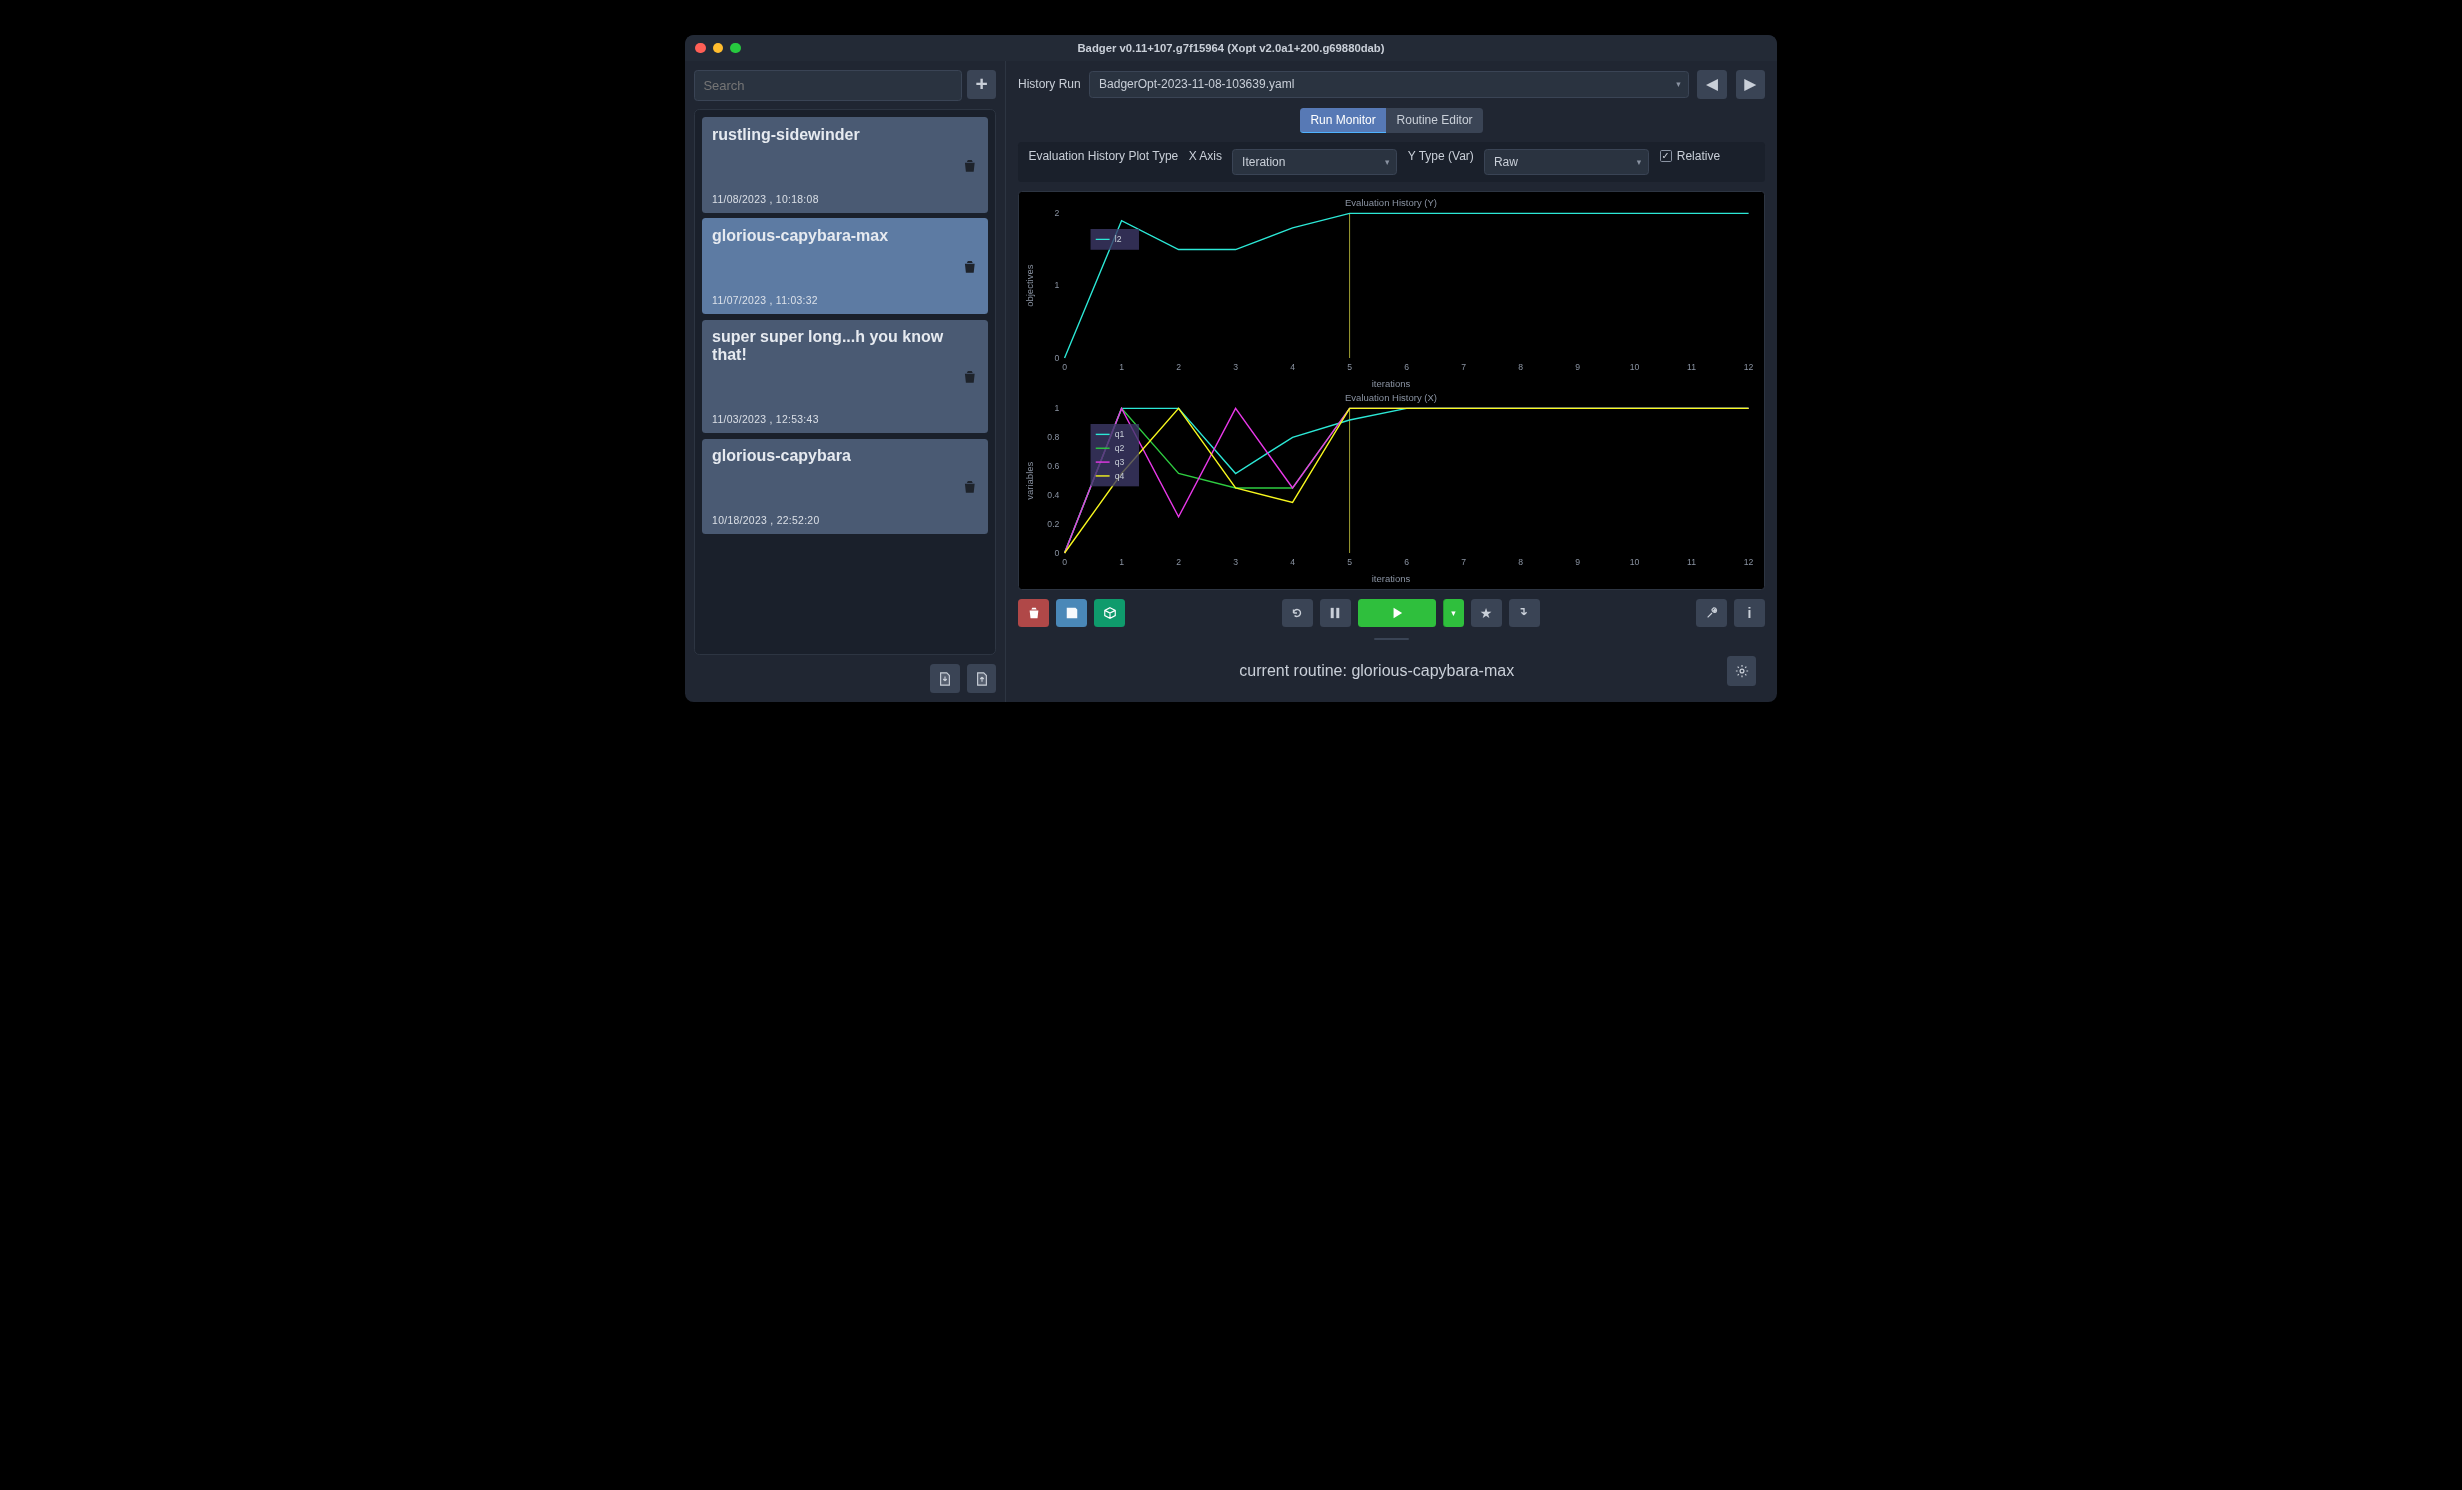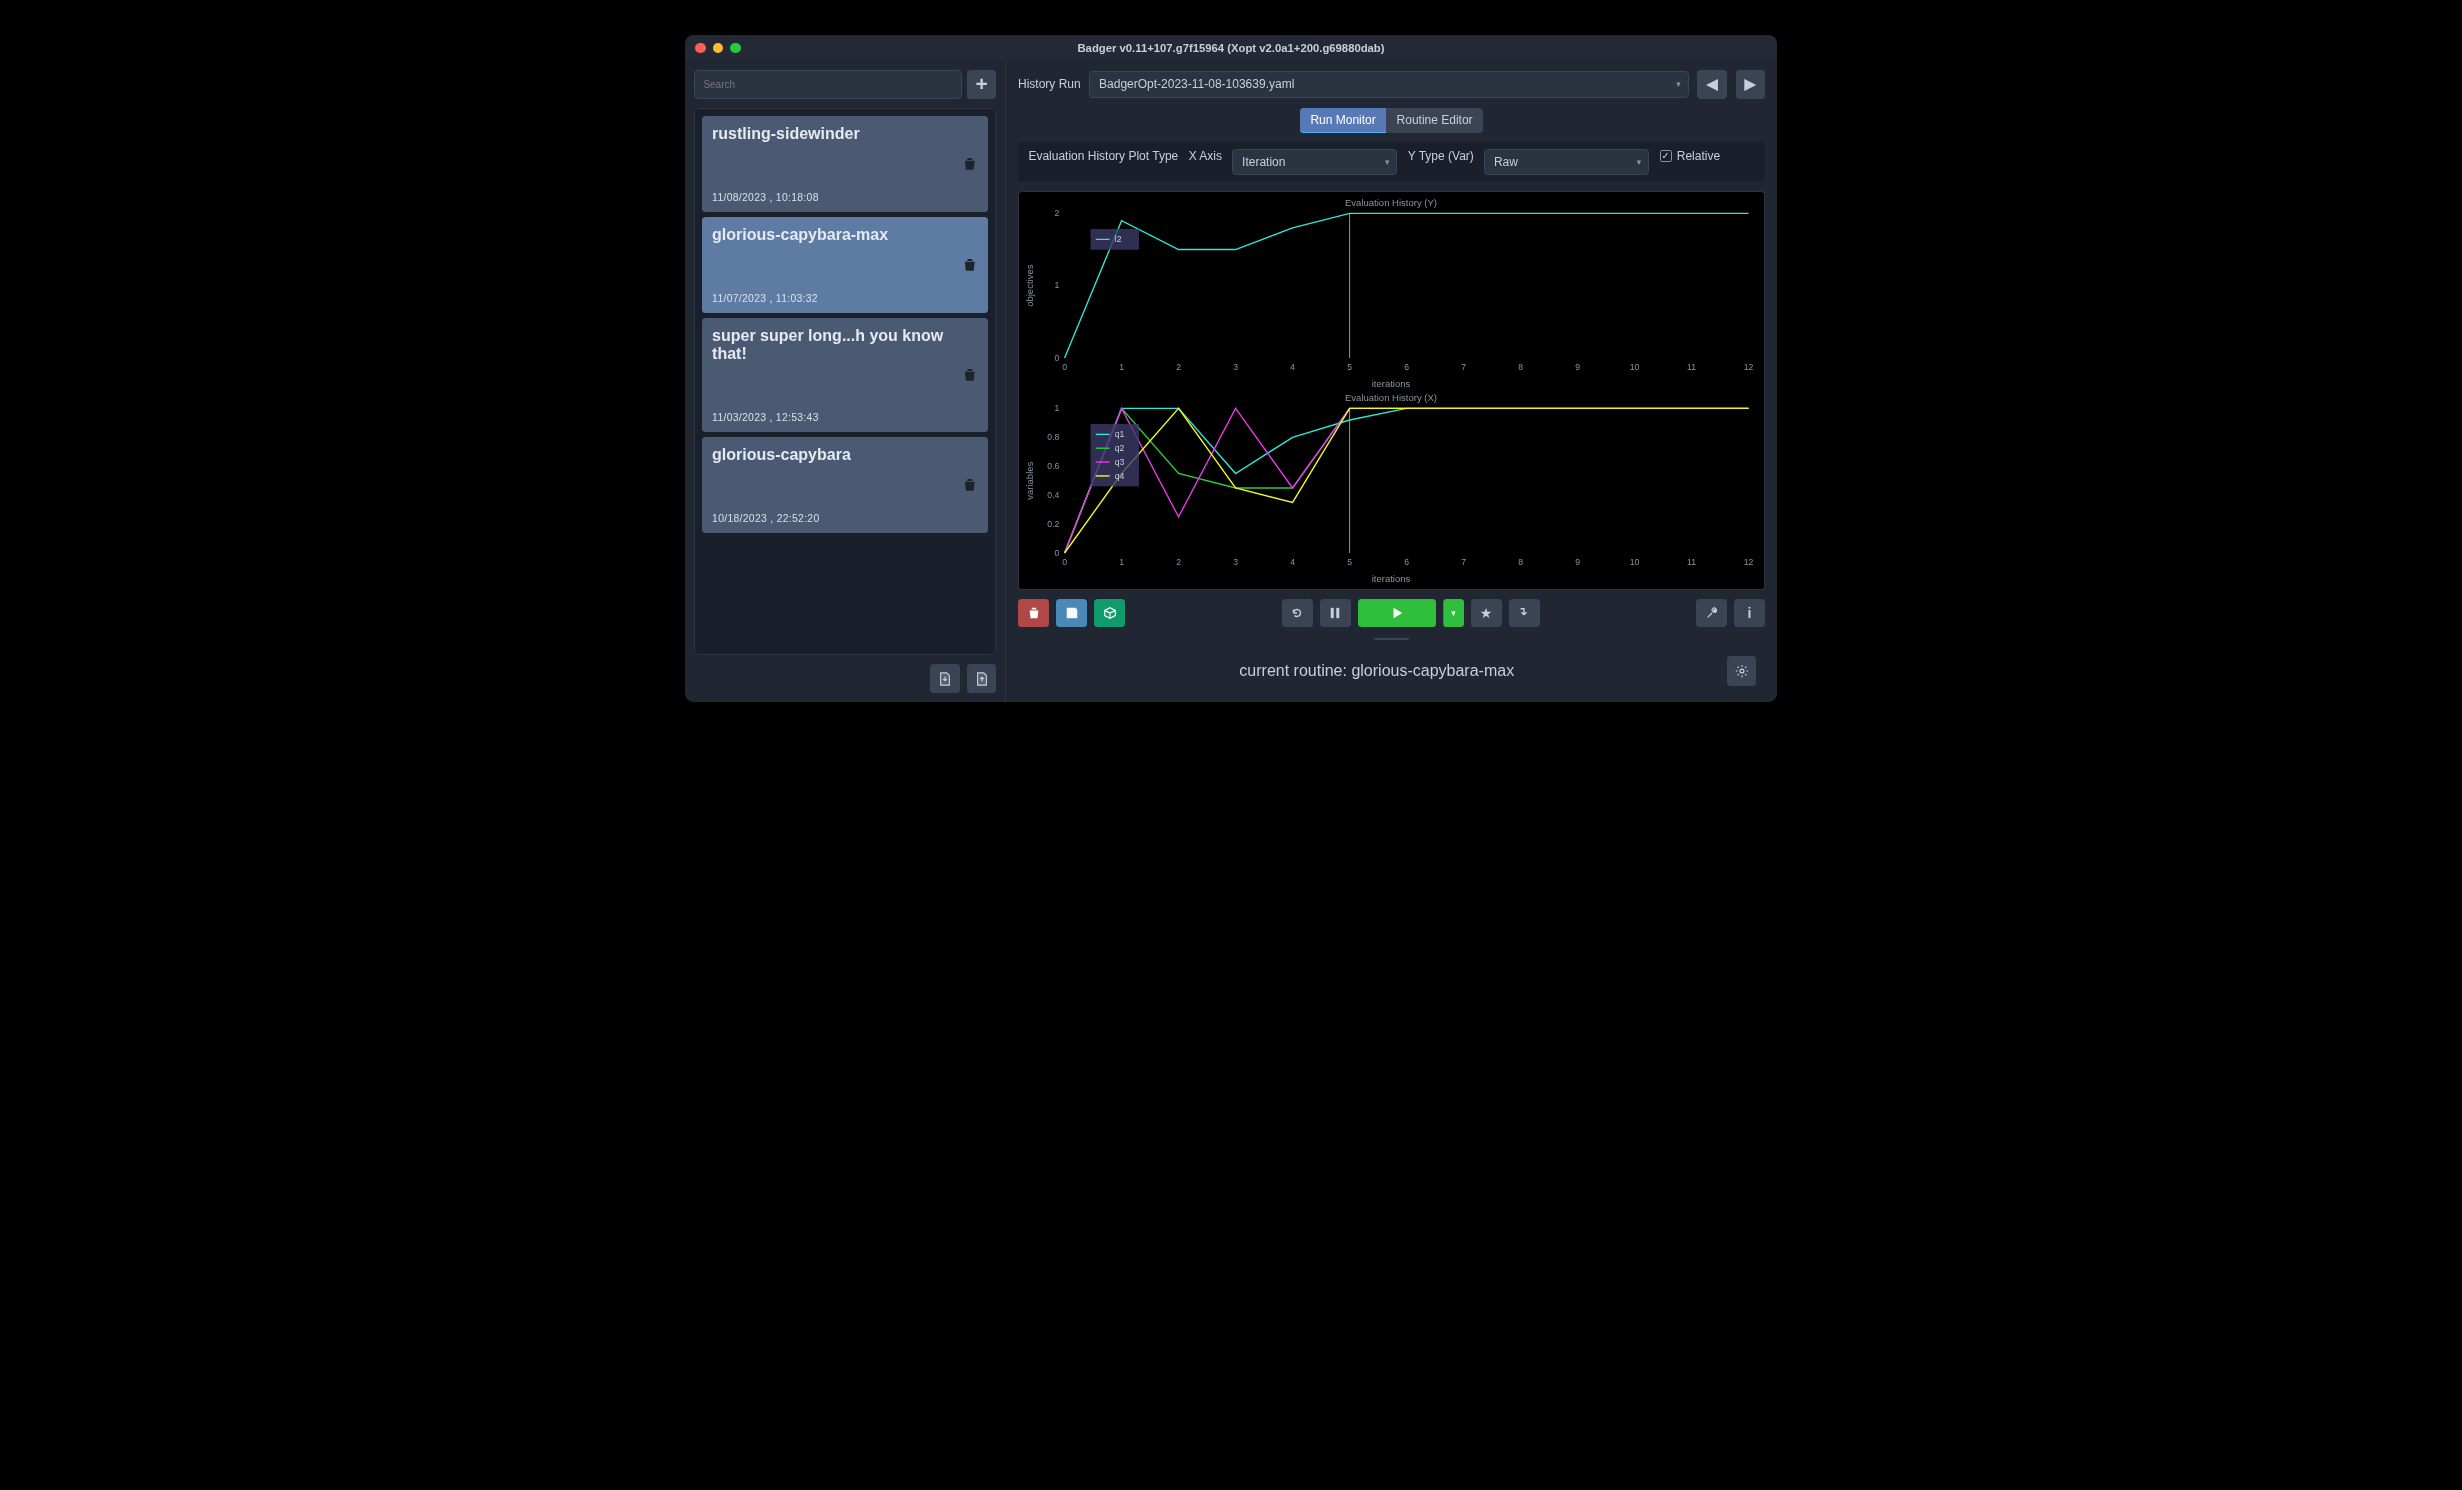--- a/index.html
+++ b/index.html
@@ -11,21 +11,21 @@
   .titlebar { height:26px; display:flex; align-items:center; padding:0 10.4px; background:#232a36; position:relative; }
   .traffic { display:flex; gap:7px; }
   .dot { width:10.4px; height:10.4px; border-radius:50%; }
   .dot.r { background:#ff5f56; } .dot.y { background:#ffbd2e; } .dot.g { background:#27c93f; }
   .title { position:absolute; left:0; right:0; text-align:center; color:#c9cfd8; font-size:11.3px; font-weight:600; pointer-events:none;}
   .body { flex:1; display:flex; min-height:0; }
   .sidebar { width:321px; padding:8.7px; display:flex; flex-direction:column; gap:8.7px; border-right:0.9px solid #2d3542; }
   .search-row { display:flex; gap:5.2px; }
   .search {
     flex:1; background:#2a3340; border:0.9px solid #3a4455; border-radius:3.5px; color:#c9cfd8;
-    padding:7px 8.7px; font-size:10px;
+    padding:7px 8.7px; font-size:13px;
   }
   .btn { background:#3a4455; border:none; border-radius:3.5px; color:#c9cfd8; display:flex; align-items:center; justify-content:center; cursor:pointer; }
   .btn.square { width:29.5px; height:29.5px; font-size:15.6px; }
   .btn.plus { font-size:21px; font-weight:bold; }
   .routine-list {
     flex:1; background:#1a202b; border:0.9px solid #2d3542; border-radius:5.2px; padding:7px;
     display:flex; flex-direction:column; gap:5.2px; overflow-y:auto;
   }
   .routine {
     background:#4a5a73; border-radius:3.5px; padding:8.7px 10.4px; display:flex; align-items:center;

